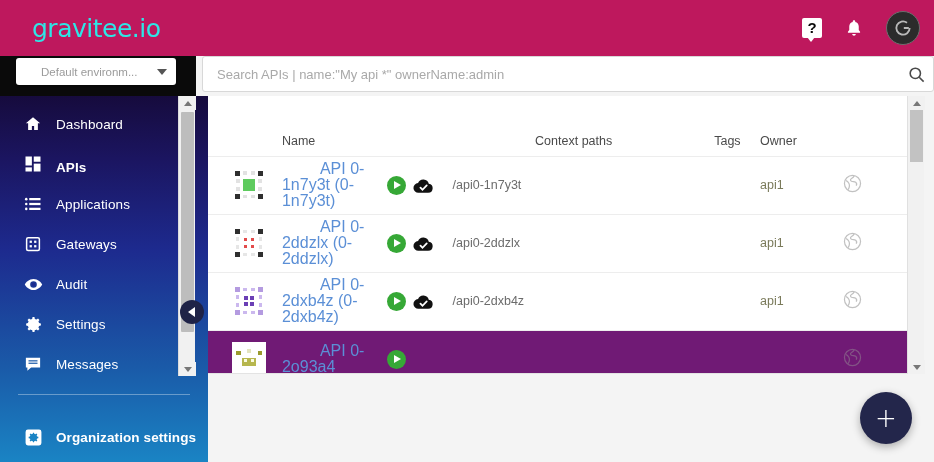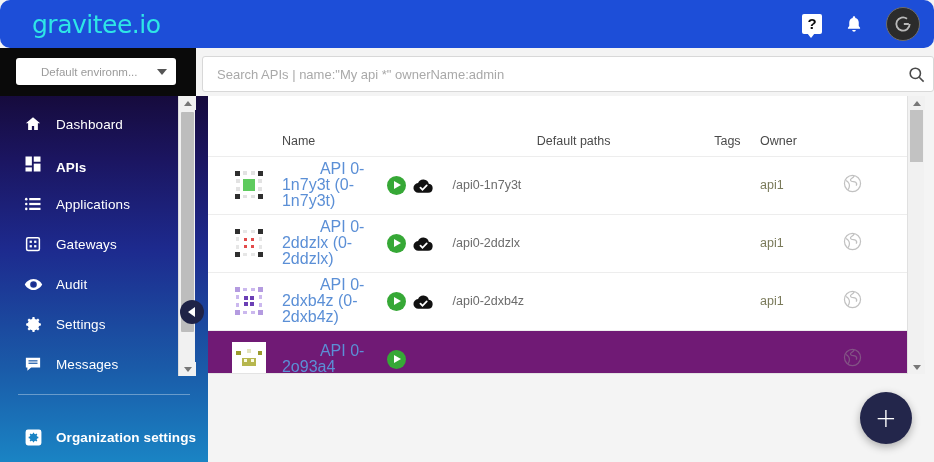--- a/index.html
+++ b/index.html
@@ -18,26 +18,25 @@
     height: 462px;
     overflow: hidden;
     background: #f4f4f4;
   }
 
   
   .topbar {
     position: absolute;
     top: 0; left: 0;
     width: 934px;
-    height: 48px;
-    background: #1d4ed8;
+    height: 56px;
+    background: #be185d;
     display: flex;
     align-items: center;
     z-index: 40;
-    border-radius: 10px;
   }
 
   .logo {
     margin-left: 32px;
     font-size: 25px;
     letter-spacing: -0.5px;
     color: #2ee6e6;
     font-weight: 400;
     font-family: "DejaVu Sans", sans-serif;
     line-height: 1;
@@ -545,21 +544,21 @@
           <col class="col-path">
             <col class="col-tags">
             <col class="col-owner">
             <col class="col-vis">
         </colgroup>
         <tbody>
             <tr class="head">
           <th></th>
           <th>Name</th>
           <th></th>
-          <th style="text-align:center">Default paths</th>
+          <th style="text-align:center">Context paths</th>
           <th style="text-align:center">Tags</th>
           <th>Owner</th>
           <th></th>
         </tr>
 
         <tr class="row">
           <td>
             <svg class="api-pic" viewBox="0 0 10 10" shape-rendering="crispEdges">
               <rect x="1" y="1" width="1.4" height="1.4" fill="#2f2f2f"></rect>
                   <rect x="7.6" y="1" width="1.4" height="1.4" fill="#2f2f2f"></rect>

